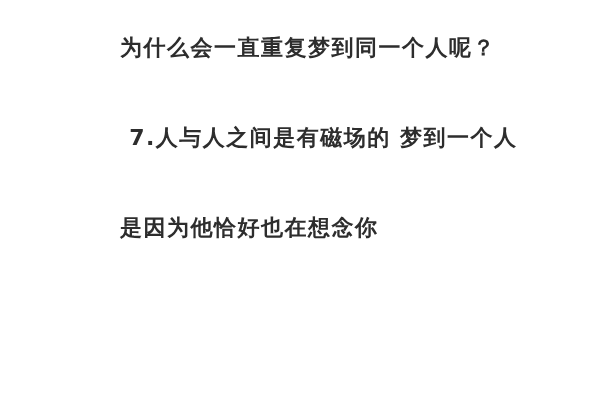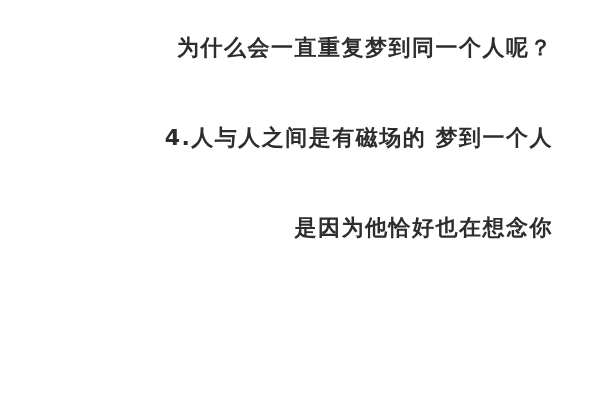--- a/index.html
+++ b/index.html
@@ -7,21 +7,20 @@
     padding: 0;
     background: #ffffff;
   }
   .stage {
     position: relative;
     width: 593px;
     height: 400px;
     background: #ffffff;
     overflow: hidden;
     font-family: "DejaVu Sans", sans-serif;
-    text-align: right;
   }
   .textblock {
     position: absolute;
     left: 120px;
     top: -22px;
     right: 40px;
     color: #2d2d2d;
     font-weight: 700;
     font-size: 22px;
     letter-spacing: 1.5px;
@@ -34,20 +33,20 @@
   .line.clipped {
     
   }
 </style>
 </head>
 <body>
 
 <div class="stage">
   <div class="textblock">
     <div class="line clipped">为什么会一直重复梦到同一个人呢？</div>
-    <div class="line"> 4.人与人之间是有磁场的 梦到一个人</div>
+    <div class="line"> 7.人与人之间是有磁场的 梦到一个人</div>
     <div class="line">是因为他恰好也在想念你</div>
     
     
     
     
   </div>
 </div>
 
 </body></html>

